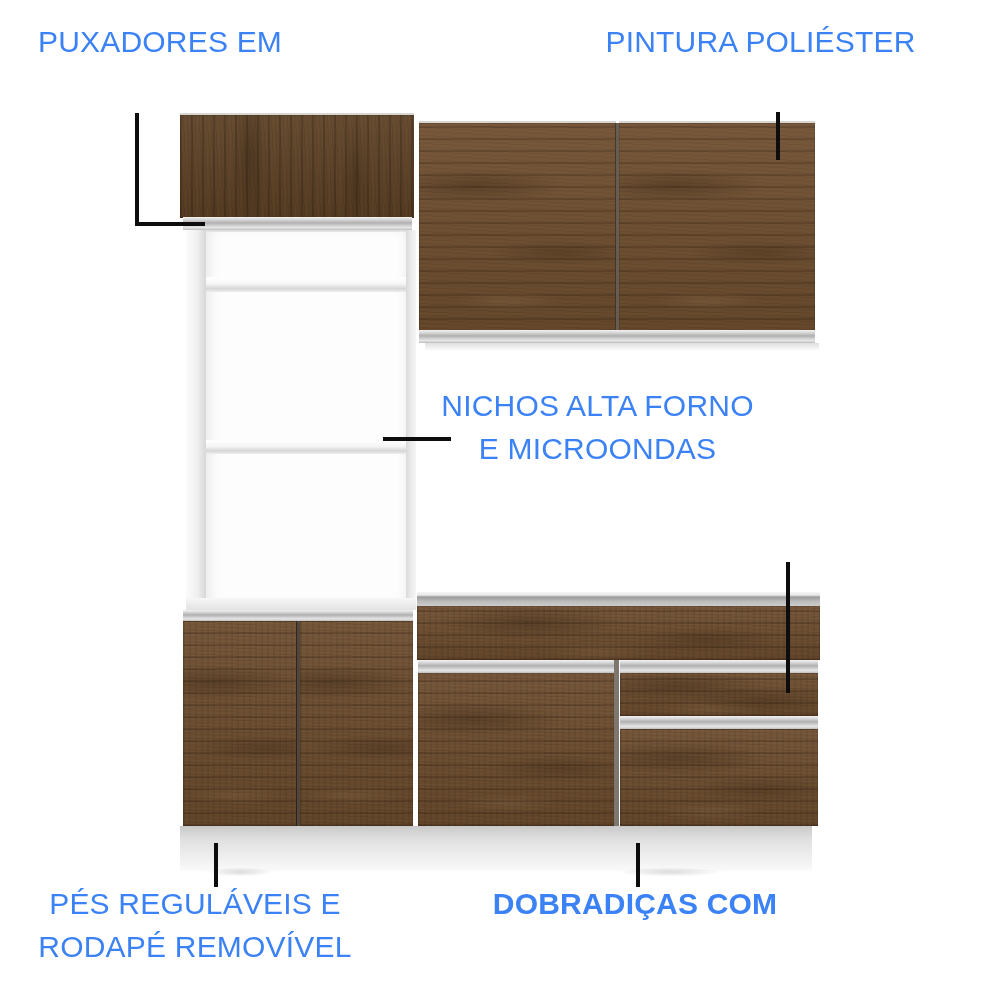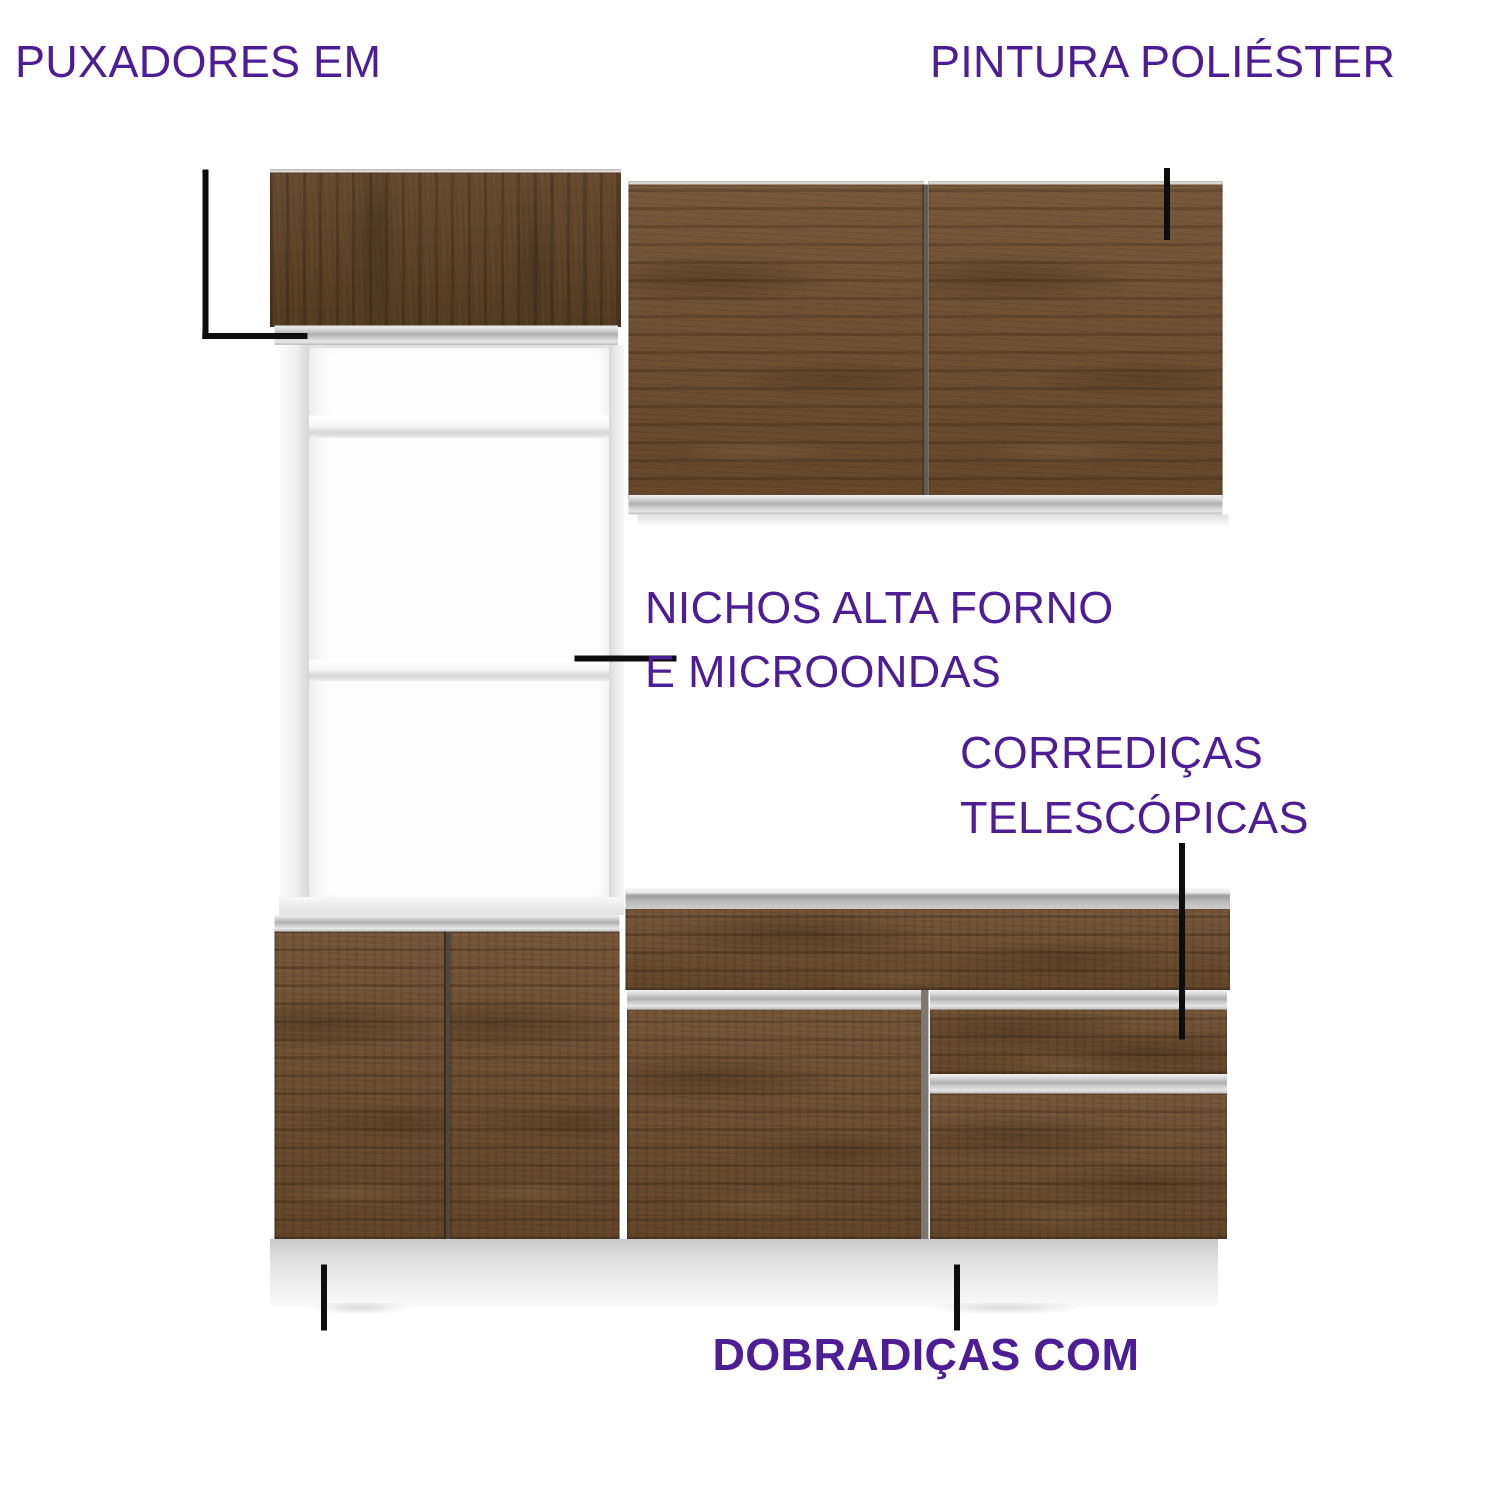--- a/index.html
+++ b/index.html
@@ -3,22 +3,22 @@
 <meta charset="utf-8">
 <style>
   html,body{margin:0;padding:0;background:#ffffff;}
   .stage{
     position:relative;width:1000px;height:1000px;background:#ffffff;overflow:hidden;
     font-family:"Liberation Sans", sans-serif;
   }
   .abs{position:absolute;}
   
   .label{
-    position:absolute;color:#4c1d95;font-size:30px;line-height:43px;
-    font-weight:400;letter-spacing:0.2px;white-space:nowrap;
+    position:absolute;color:#3b82f6;font-size:30px;line-height:43px;
+    text-align:center;font-weight:400;letter-spacing:0.2px;white-space:nowrap;
   }
   
   .cline{position:absolute;background:#0d0d0d;}
   
   .wood{
     background-color:#6f4e2f;
     background-image:
       radial-gradient(ellipse 140px 26px at 28% 30%, rgba(35,20,6,0.28), rgba(35,20,6,0) 65%),
       radial-gradient(ellipse 110px 20px at 72% 62%, rgba(35,20,6,0.22), rgba(35,20,6,0) 65%),
       radial-gradient(ellipse 90px 16px at 45% 85%, rgba(255,225,180,0.07), rgba(255,225,180,0) 60%),
@@ -112,32 +112,32 @@
   <div class="cline" style="left:776px;top:112px;width:4px;height:48px;"></div>
   <div class="cline" style="left:383px;top:437px;width:68px;height:4px;"></div>
   <div class="cline" style="left:786px;top:562px;width:4px;height:131px;"></div>
   <div class="cline" style="left:214px;top:843px;width:4px;height:44px;"></div>
   <div class="cline" style="left:636px;top:843px;width:4px;height:44px;"></div>
 
   <div class="label" style="left:10px;top:20px;width:300px;">
     <div>PUXADORES EM</div>
   </div>
 
-  <div class="label" style="left:620px;top:20px;width:345px;">
+  <div class="label" style="left:588px;top:20px;width:345px;">
     <div>PINTURA POLIÉSTER</div>
   </div>
 
   <div class="label" style="left:430px;top:384px;width:335px;">
     <div>NICHOS ALTA FORNO</div>
     <div>E MICROONDAS</div>
   </div>
 
-  <div class="label" style="left:640px;top:481px;width:320px;">
-    <div>CORREDIÇAS</div>
-    <div>TELESCÓPICAS</div>
+
+  <div class="label" style="left:15px;top:882px;width:360px;">
+    <div>PÉS REGULÁVEIS E</div>
+    <div>RODAPÉ REMOVÍVEL</div>
   </div>
-
 
   <div class="label" style="left:475px;top:882px;width:320px;font-weight:bold;">
     <div>DOBRADIÇAS COM</div>
   </div>
 
 </div>
 
 </body></html>

